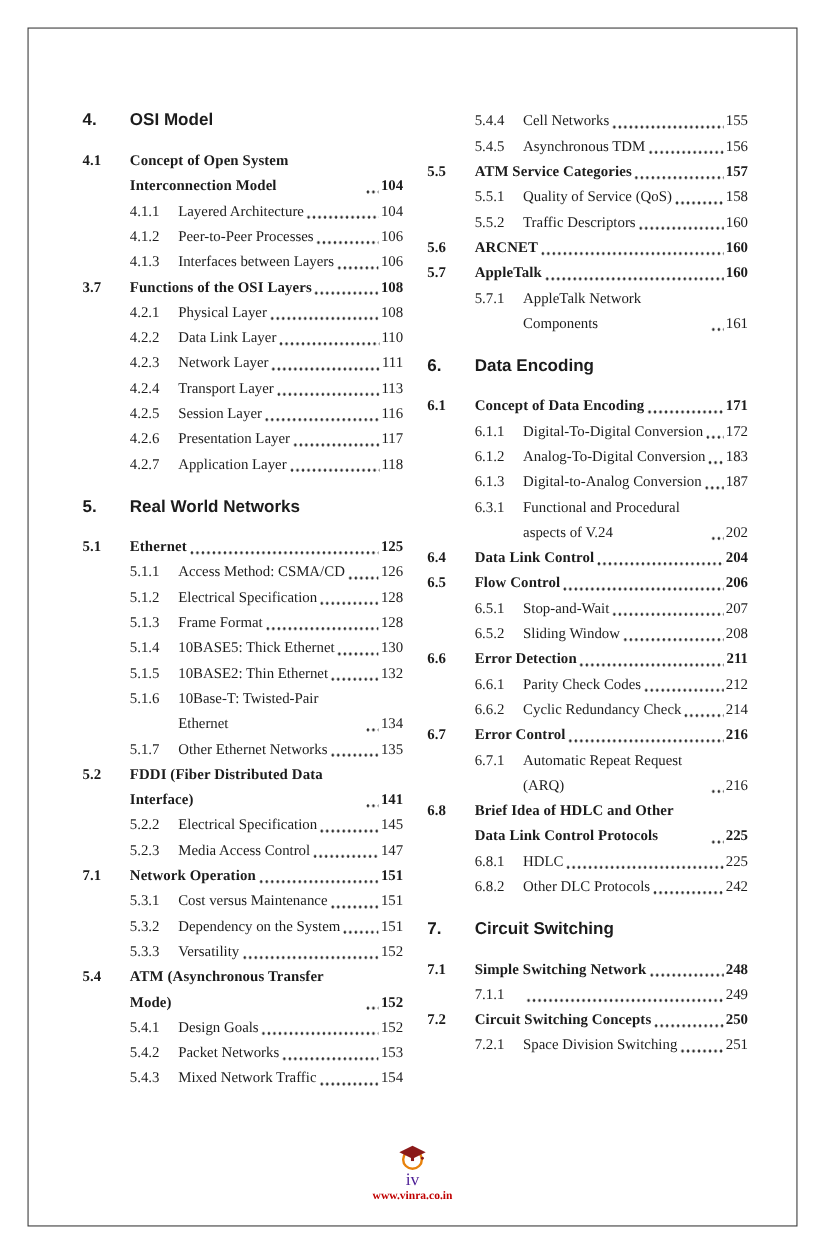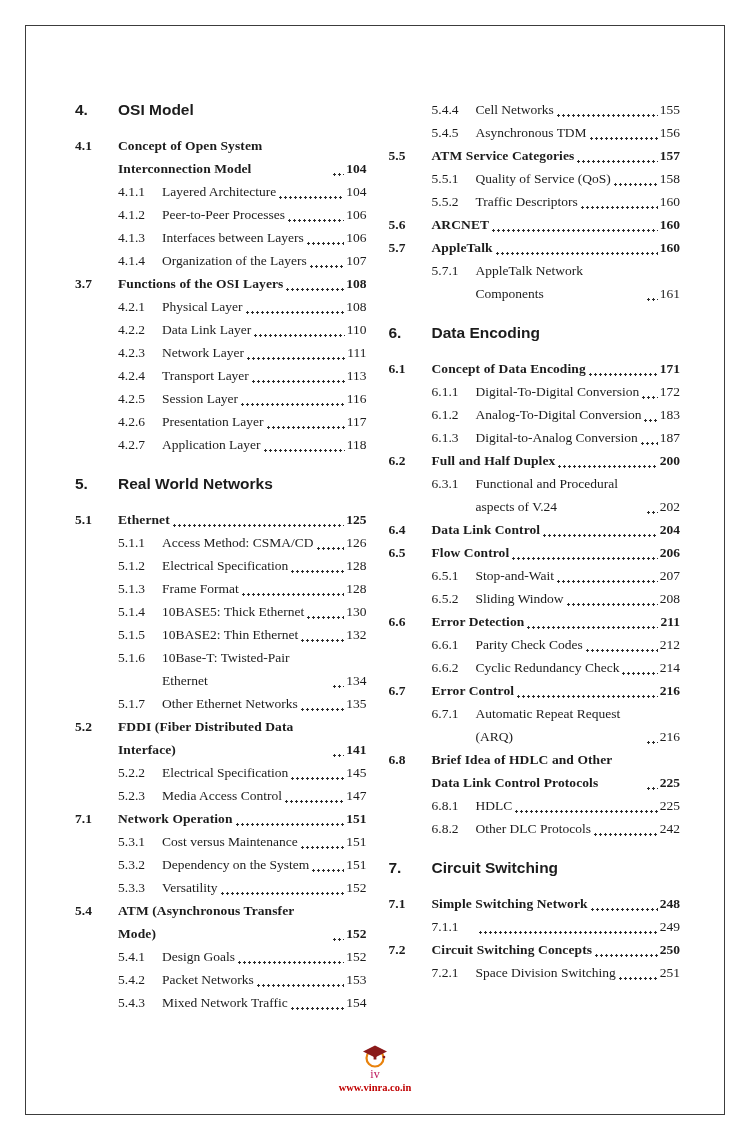--- a/index.html
+++ b/index.html
@@ -60,22 +60,22 @@
   .col .entry.chapter:first-child { margin-top: 0; }
 
   .footer {
     position: absolute;
     left: 0; right: 0; bottom: 46px;
     text-align: center;
     line-height: 1.15;
   }
   .footer .logo { display: block; height: 24px; }
   .footer .pgnum {
-    font-size: 12px;
-    color: #be185d;
+    font-size: 16px;
+    color: #4c1d95;
   }
   .footer .site {
     font-size: 10.5px;
     font-weight: bold;
     color: #c00000;
   }
 </style>
 </head>
 <body>
 
@@ -104,26 +104,20 @@
         <span class="title">Peer-to-Peer Processes</span>
         <span class="dots"></span>
         <span class="pg">106</span>
       </div>
       <div class="entry subsection">
         <span class="num">4.1.3</span>
         <span class="title">Interfaces between Layers</span>
         <span class="dots"></span>
         <span class="pg">106</span>
       </div>
-      <div class="entry subsection">
-        <span class="num">4.1.4</span>
-        <span class="title">Organization of the Layers</span>
-        <span class="dots"></span>
-        <span class="pg">107</span>
-      </div>
       <div class="entry section">
         <span class="num">3.7</span>
         <span class="title">Functions of the OSI Layers</span>
         <span class="dots"></span>
         <span class="pg">108</span>
       </div>
       <div class="entry subsection">
         <span class="num">4.2.1</span>
         <span class="title">Physical Layer</span>
         <span class="dots"></span>
@@ -353,26 +347,20 @@
         <span class="num">6.1.2</span>
         <span class="title">Analog-To-Digital Conversion</span>
         <span class="dots"></span>
         <span class="pg">183</span>
       </div>
       <div class="entry subsection">
         <span class="num">6.1.3</span>
         <span class="title">Digital-to-Analog Conversion</span>
         <span class="dots"></span>
         <span class="pg">187</span>
-      </div>
-      <div class="entry section">
-        <span class="num">6.2</span>
-        <span class="title">Full and Half Duplex</span>
-        <span class="dots"></span>
-        <span class="pg">200</span>
       </div>
       <div class="entry subsection">
         <span class="num">6.3.1</span>
         <span class="title">Functional and Procedural aspects of V.24</span>
         <span class="dots"></span>
         <span class="pg">202</span>
       </div>
       <div class="entry section">
         <span class="num">6.4</span>
         <span class="title">Data Link Control</span>

